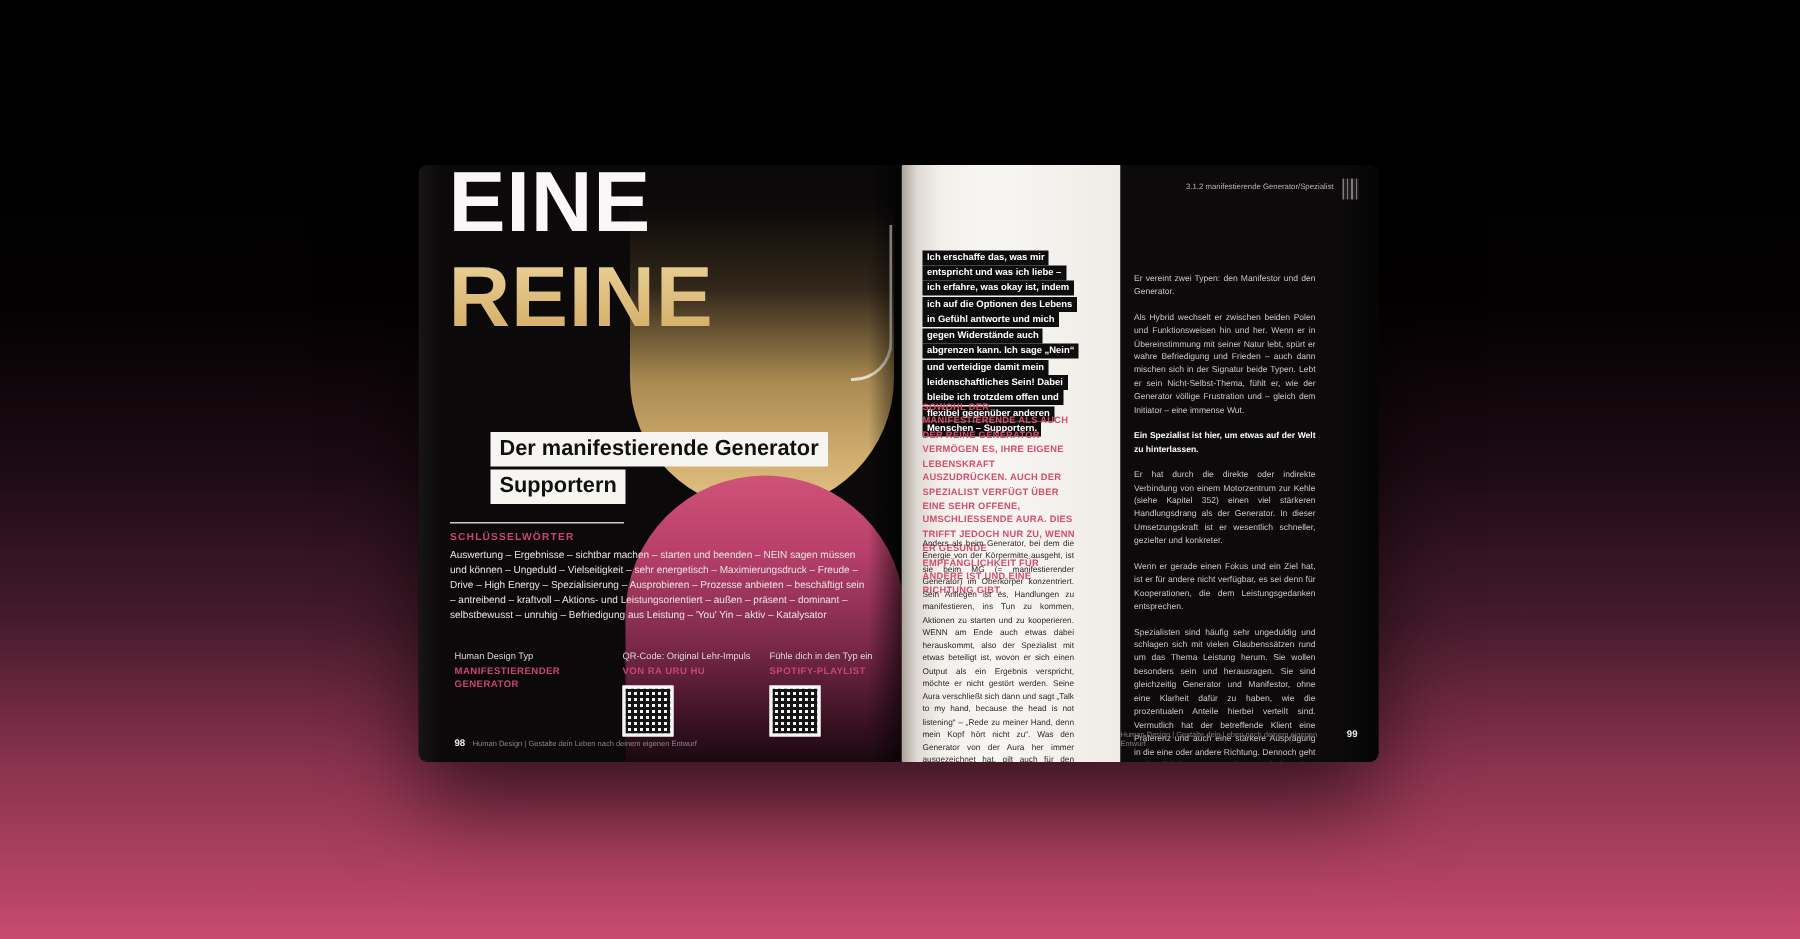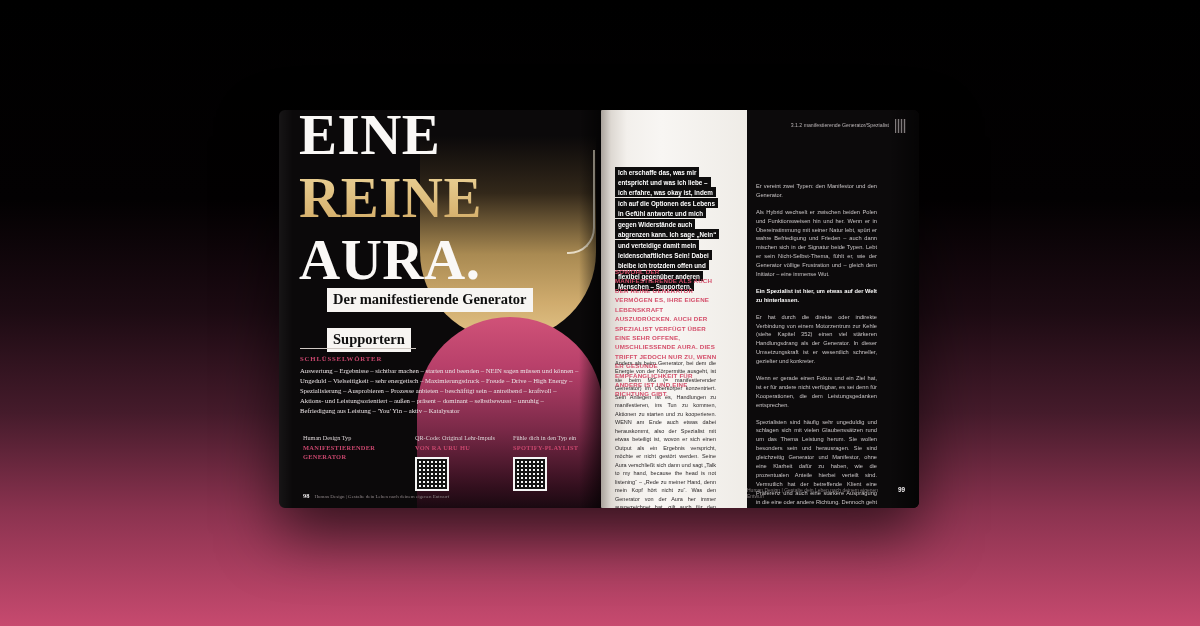--- a/index.html
+++ b/index.html
@@ -4,21 +4,21 @@
 <style>
   html,body{margin:0;padding:0;}
   body{
     width:1200px;height:626px;overflow:hidden;position:relative;
     font-family:"Liberation Sans","DejaVu Sans",sans-serif;
     background:linear-gradient(180deg,#000 0%,#030102 32%,#1d0b13 50%,#451b2b 66%,#8c3350 82%,#c74a6f 100%);
   }
   .book{position:absolute;left:279px;top:110px;display:flex;
     filter:drop-shadow(0 26px 30px rgba(0,0,0,.6));}
   .page{position:relative;height:398px;overflow:hidden;}
-  .page-left{width:322px;background:#0b090a;border-radius:6px 1px 1px 6px;font-family:Liberation Serif, serif;}
+  .page-left{width:322px;background:#0b090a;border-radius:6px 1px 1px 6px;}
   .page-left::after{content:"";position:absolute;inset:0;
     background:linear-gradient(270deg,rgba(0,0,0,.6),rgba(0,0,0,0) 22px),
                linear-gradient(90deg,rgba(255,255,255,.05),rgba(0,0,0,0) 14px);pointer-events:none;}
   .page-right{width:318px;background:#0d0b0c;border-radius:1px 6px 6px 1px;}
 
   
   .gold-blob{position:absolute;left:141px;top:26px;width:176px;height:204px;
     border-radius:0 0 999px 999px;
     background:linear-gradient(180deg,rgba(18,14,10,0) 0%,rgba(110,86,50,.4) 28%,#a98a52 58%,#d0ac6e 82%,#e3c488 100%);}
   .arc-ornament{position:absolute;left:288px;top:40px;width:26px;height:102px;
@@ -27,21 +27,21 @@
   .pink-arch{position:absolute;left:138px;top:207px;width:186px;height:191px;
     border-radius:93px 93px 0 0;
     background:linear-gradient(180deg,#d05278 0%,#b8406a 26%,#7c2a49 58%,#35101f 88%,#1a0911 100%);}
 
   .lp-title{position:absolute;left:20px;top:-6px;font-size:57px;font-weight:800;
     line-height:1.1;letter-spacing:.5px;color:#faf8f6;z-index:3;}
   .lp-title .gold{background:linear-gradient(180deg,#ecd49a,#d2a963);
     -webkit-background-clip:text;background-clip:text;color:transparent;}
   .lp-subtitle{position:absolute;left:48px;top:178px;z-index:3;}
   .lp-subtitle .box{display:inline-block;background:#f7f5f2;color:#101010;
-    font-weight:700;font-size:14.5px;padding:3px 6px 4px 6px;margin-bottom:16px;}
+    font-weight:700;font-size:14.5px;padding:3px 6px 4px 6px;margin-bottom:2px;}
   .lp-rule{position:absolute;left:21px;top:238px;width:116px;height:1px;background:#cfc8c3;z-index:3;}
   .lp-kw-head{position:absolute;left:21px;top:245px;font-size:6.8px;font-weight:700;
     letter-spacing:.8px;color:#c9476e;z-index:3;}
   .lp-keywords{position:absolute;left:21px;top:256px;width:279px;font-size:6.7px;
     line-height:1.5;color:#e9e2e4;z-index:3;}
   .lp-info{position:absolute;left:0;top:324px;width:322px;display:flex;z-index:3;}
   .info-col{position:absolute;top:0;width:92px;}
   .info-col .lbl{font-size:6.2px;color:#ddd6d8;display:block;margin-bottom:2px;}
   .info-col .val{font-size:6.4px;font-weight:700;letter-spacing:.3px;color:#c9476e;
     display:block;width:74px;line-height:1.45;}
@@ -88,21 +88,20 @@
 <div class="book">
 
   <div class="page page-left">
     <div class="gold-blob"></div>
     <div class="arc-ornament"></div>
     <div class="pink-arch"></div>
 
     <div class="lp-title">
       <div>EINE</div>
       <div class="gold">REINE</div>
-      <div>AURA.</div>
     </div>
 
     <div class="lp-subtitle">
       <span class="box">Der manifestierende Generator</span><br>
       <span class="box">Supportern</span>
     </div>
 
     <div class="lp-rule"></div>
     <div class="lp-kw-head">SCHLÜSSELWÖRTER</div>
     <div class="lp-keywords">Auswertung – Ergebnisse – sichtbar machen – starten und beenden – NEIN sagen müssen und können – Ungeduld – Vielseitigkeit – sehr energetisch – Maximierungsdruck – Freude – Drive – High Energy – Spezialisierung – Ausprobieren – Prozesse anbieten – beschäftigt sein – antreibend – kraftvoll – Aktions- und Leistungsorientiert – außen – präsent – dominant – selbstbewusst – unruhig – Befriedigung aus Leistung – 'You' Yin – aktiv – Katalysator</div>

